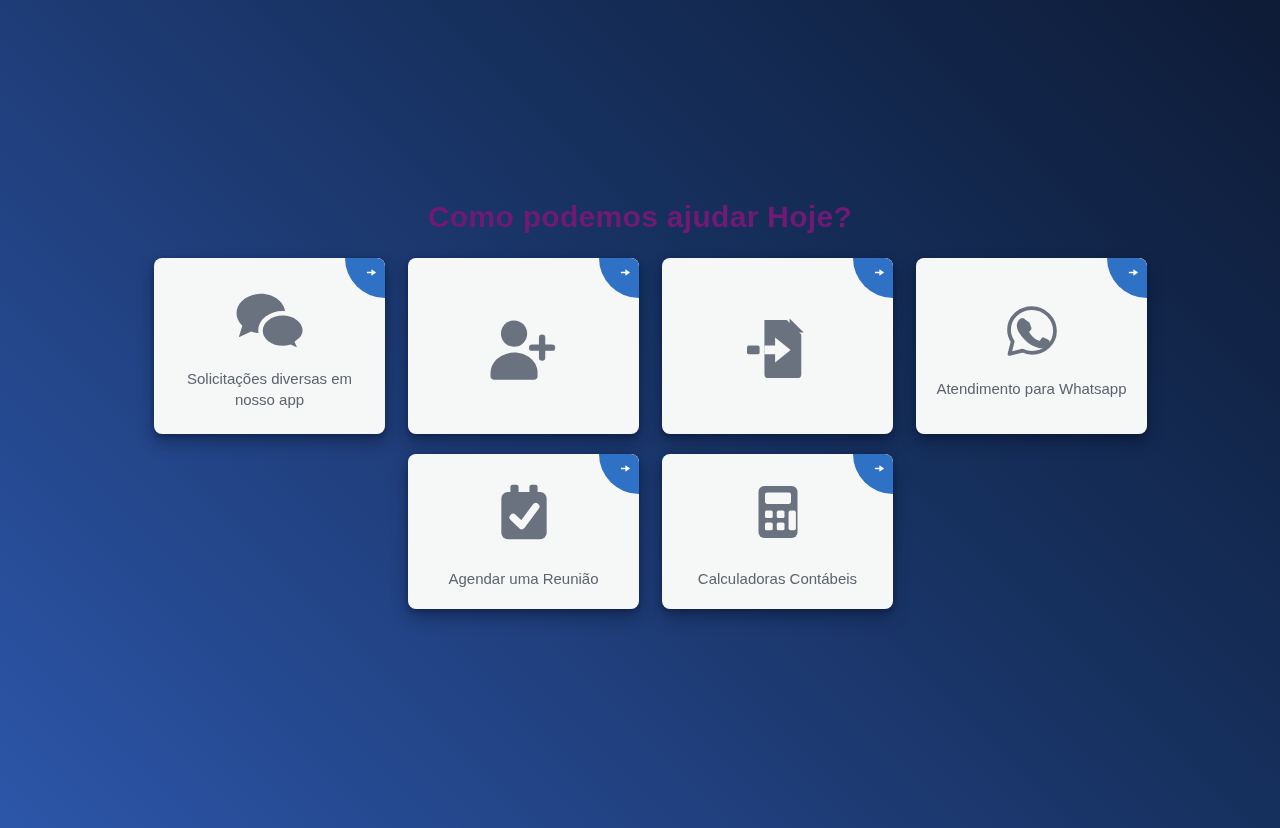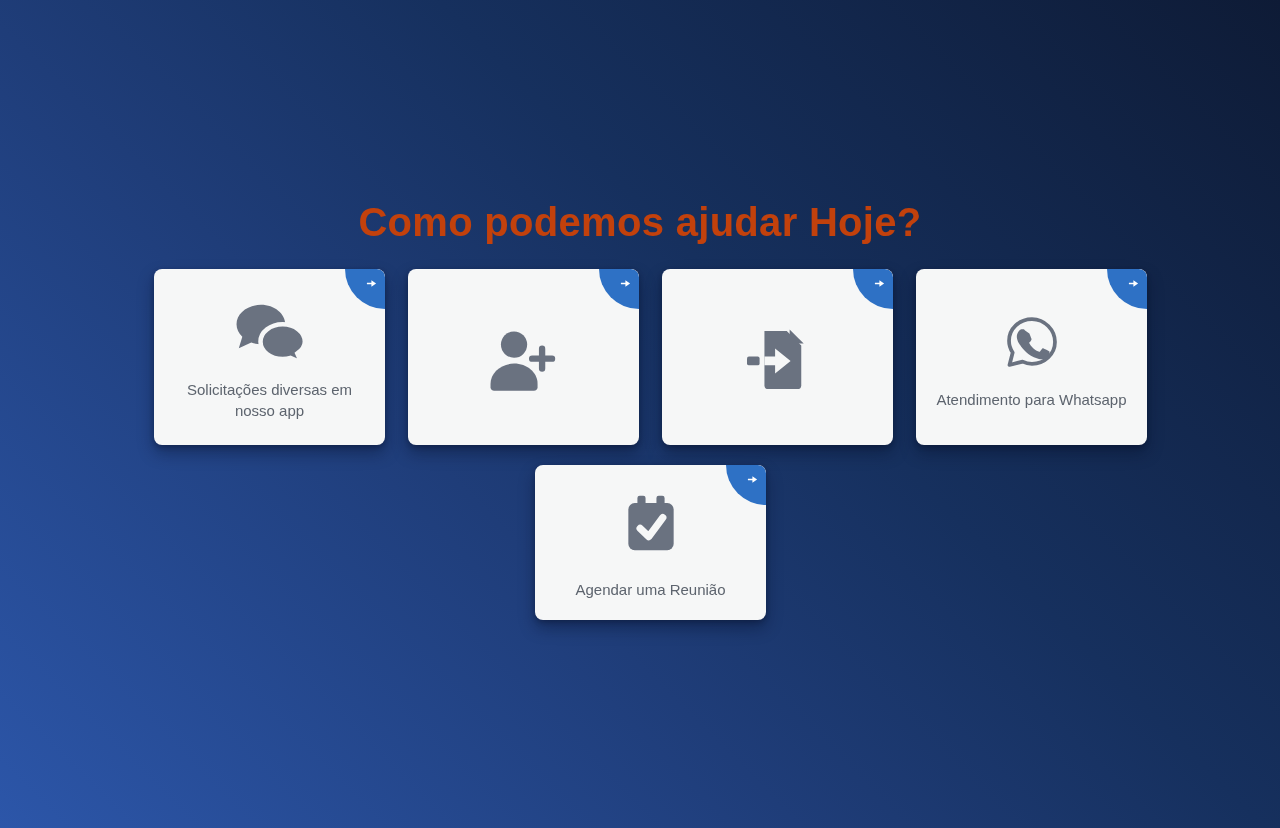--- a/index.html
+++ b/index.html
@@ -3,21 +3,21 @@
 <meta charset="utf-8">
 <style>
   html,body{margin:0;padding:0;}
   body{
     width:1280px;height:828px;overflow:hidden;
     background:linear-gradient(225deg,#0e1b36 0%,#16305e 40%,#1f3d79 62%,#2c56a9 100%);
     font-family:"Liberation Sans",sans-serif;
   }
   .content{padding-top:200px;display:flex;flex-direction:column;align-items:center;}
   .page-title{
-    margin:0 0 24px 0;color:#c2410c;font-size:40px;font-weight:700;letter-spacing:.3px;
+    margin:0 0 24px 0;color:#701a75;font-size:30px;font-weight:700;letter-spacing:.3px;
     text-align:center;
   }
   .row{display:flex;gap:23px;justify-content:center;padding-left:21px;}
   .row2{margin-top:20px;}
   .card{
     position:relative;width:231px;background:#f6f7f7;border-radius:8px;
     box-shadow:0 8px 16px rgba(5,14,38,.38),0 2px 5px rgba(5,14,38,.30);
     display:flex;flex-direction:column;align-items:center;justify-content:center;
     gap:15px;padding:6px 16px 0 16px;box-sizing:border-box;cursor:pointer;
     overflow:hidden;
@@ -120,16 +120,35 @@
         <svg viewBox="0 0 64 68" width="58" height="62">
           <rect class="ic" x="17" y="4" width="9" height="16" rx="2.5"></rect>
           <rect class="ic" x="38" y="4" width="9" height="16" rx="2.5"></rect>
           <rect class="ic" x="7" y="12" width="50" height="52" rx="7"></rect>
           <path d="M20 40l9.5 9L45 28" fill="none" stroke="#f6f7f7" stroke-width="8" stroke-linecap="round" stroke-linejoin="round"></path>
         </svg>
       </div>
       <div class="card-label">Agendar uma Reunião</div>
     </div>
 
+    <div class="card">
+      <div class="corner-badge">
+        <svg viewBox="0 0 24 24" width="13" height="13">
+          <path d="M3.5 10.4h8.3V6.2L20.5 12l-8.7 5.8v-4.2H3.5z" fill="#ffffff"></path>
+        </svg>
+      </div>
+      <div class="card-icon">
+        <svg viewBox="0 0 64 68" width="52" height="62">
+          <rect class="ic" x="8" y="2" width="48" height="64" rx="7"></rect>
+          <rect class="knock" x="16" y="10" width="32" height="14" rx="2.5"></rect>
+          <rect class="knock" x="16" y="32" width="9.5" height="9.5" rx="2"></rect>
+          <rect class="knock" x="30.5" y="32" width="9.5" height="9.5" rx="2"></rect>
+          <rect class="knock" x="16" y="47" width="9.5" height="9.5" rx="2"></rect>
+          <rect class="knock" x="30.5" y="47" width="9.5" height="9.5" rx="2"></rect>
+          <rect class="knock" x="45" y="32" width="9" height="24.5" rx="2.5"></rect>
+        </svg>
+      </div>
+      <div class="card-label">Calculadoras Contábeis</div>
+    </div>
 
   </div>
 
 </div>
 
 </body></html>

